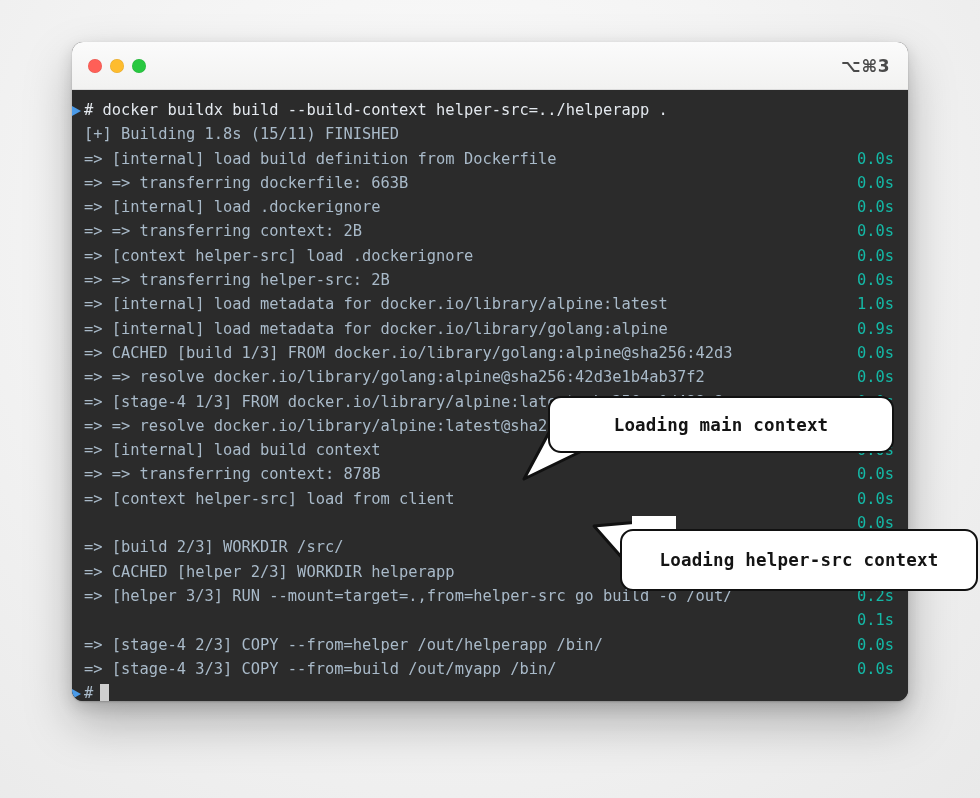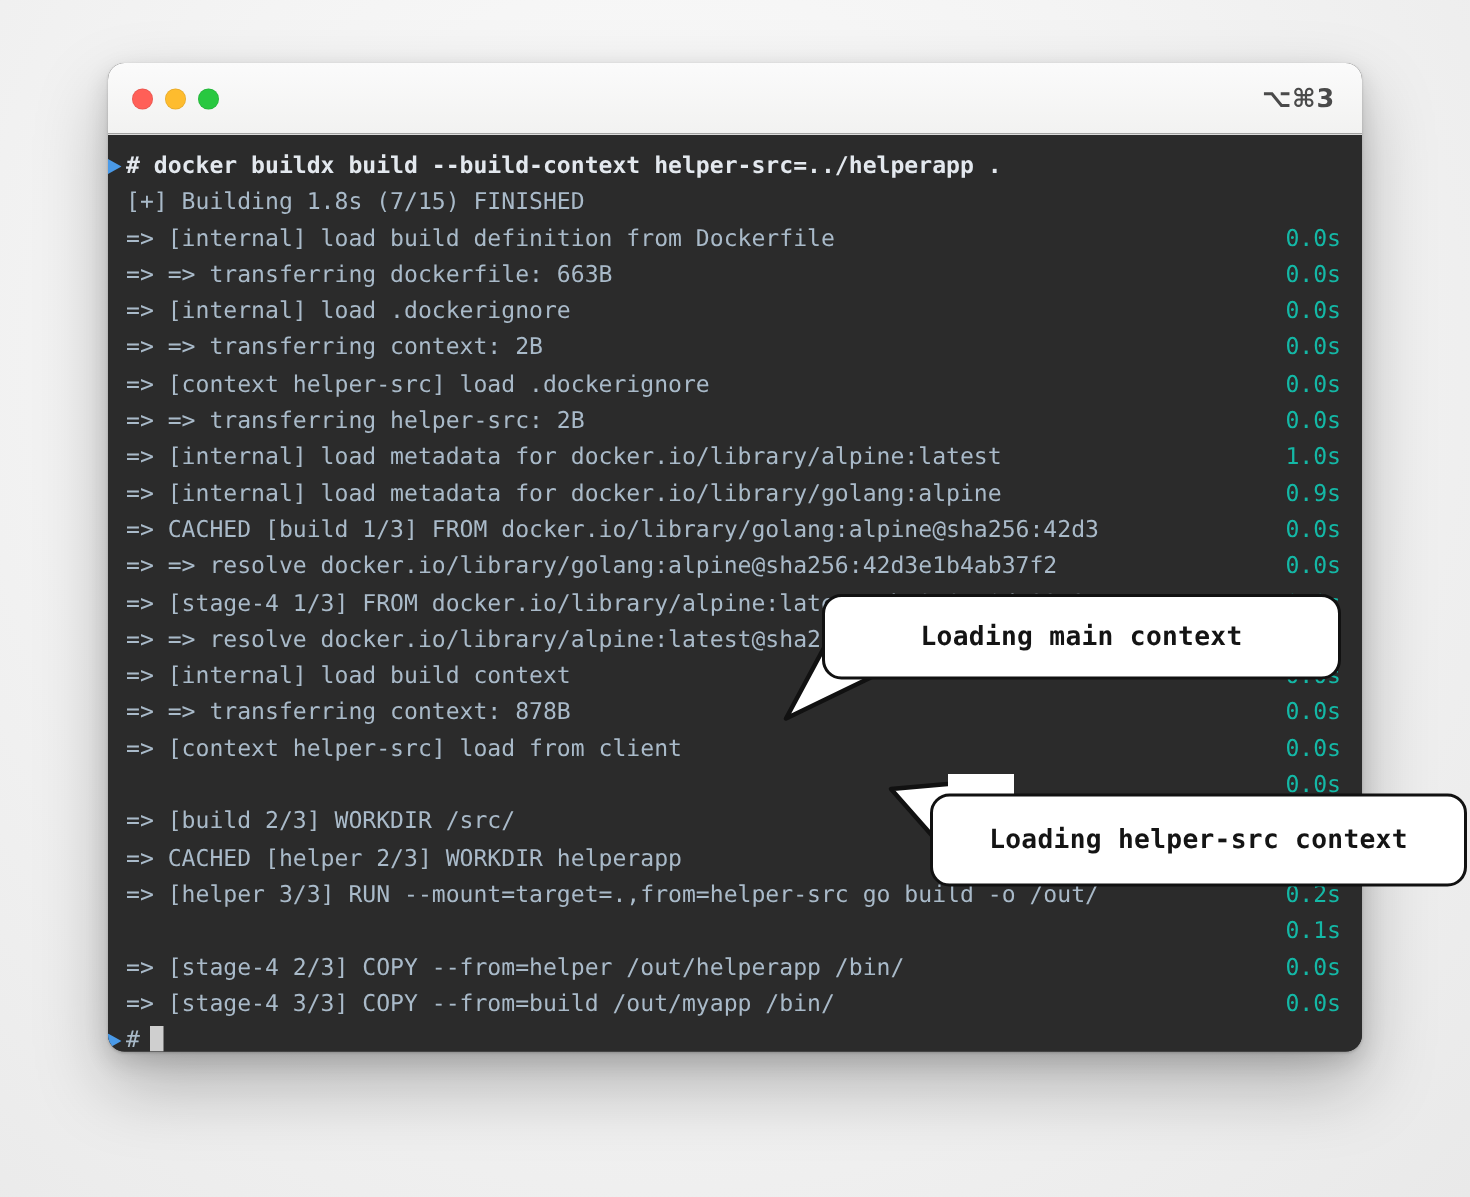--- a/index.html
+++ b/index.html
@@ -90,21 +90,21 @@
     line-height: 24.3px;
     font-size: 15.4px;
     color: #a9bac9;
     white-space: pre;
     padding-left: 12px;
     box-sizing: border-box;
   }
   .line .txt {
     display: inline-block;
   }
-  .line.bright .txt { color: #e3e8ee; font-weight: bold; }
+  .line.bright .txt { color: #e3e8ee; }
   .line .dur {
     position: absolute;
     right: 14px;
     top: 0;
     color: #14b8a6;
   }
   .marker {
     position: absolute;
     left: 0px;
     top: 0;
@@ -178,21 +178,21 @@
         <span class="light green"></span>
       </div>
       <div id="shortcut">⌥⌘3</div>
     </div>
 
     <div id="term">
       <div id="lines">
           <div class="line bright"><span class="marker"><svg width="9" height="10" viewBox="0 0 9 10" aria-hidden="true">
                 <polygon points="0,0 9,5 0,10" fill="#4a9ae8"></polygon>
               </svg></span><span class="txt"># docker buildx build --build-context helper-src=../helperapp .</span></div>
-          <div class="line"><span class="txt">[+] Building 1.8s (7/15) FINISHED</span></div>
+          <div class="line"><span class="txt">[+] Building 1.8s (15/11) FINISHED</span></div>
           <div class="line"><span class="txt">=&gt; [internal] load build definition from Dockerfile</span><span class="dur">0.0s</span></div>
           <div class="line"><span class="txt">=&gt; =&gt; transferring dockerfile: 663B</span><span class="dur">0.0s</span></div>
           <div class="line"><span class="txt">=&gt; [internal] load .dockerignore</span><span class="dur">0.0s</span></div>
           <div class="line"><span class="txt">=&gt; =&gt; transferring context: 2B</span><span class="dur">0.0s</span></div>
           <div class="line"><span class="txt">=&gt; [context helper-src] load .dockerignore</span><span class="dur">0.0s</span></div>
           <div class="line"><span class="txt">=&gt; =&gt; transferring helper-src: 2B</span><span class="dur">0.0s</span></div>
           <div class="line"><span class="txt">=&gt; [internal] load metadata for docker.io/library/alpine:latest</span><span class="dur">1.0s</span></div>
           <div class="line"><span class="txt">=&gt; [internal] load metadata for docker.io/library/golang:alpine</span><span class="dur">0.9s</span></div>
           <div class="line"><span class="txt">=&gt; CACHED [build 1/3] FROM docker.io/library/golang:alpine@sha256:42d3</span><span class="dur">0.0s</span></div>
           <div class="line"><span class="txt">=&gt; =&gt; resolve docker.io/library/golang:alpine@sha256:42d3e1b4ab37f2</span><span class="dur">0.0s</span></div>

